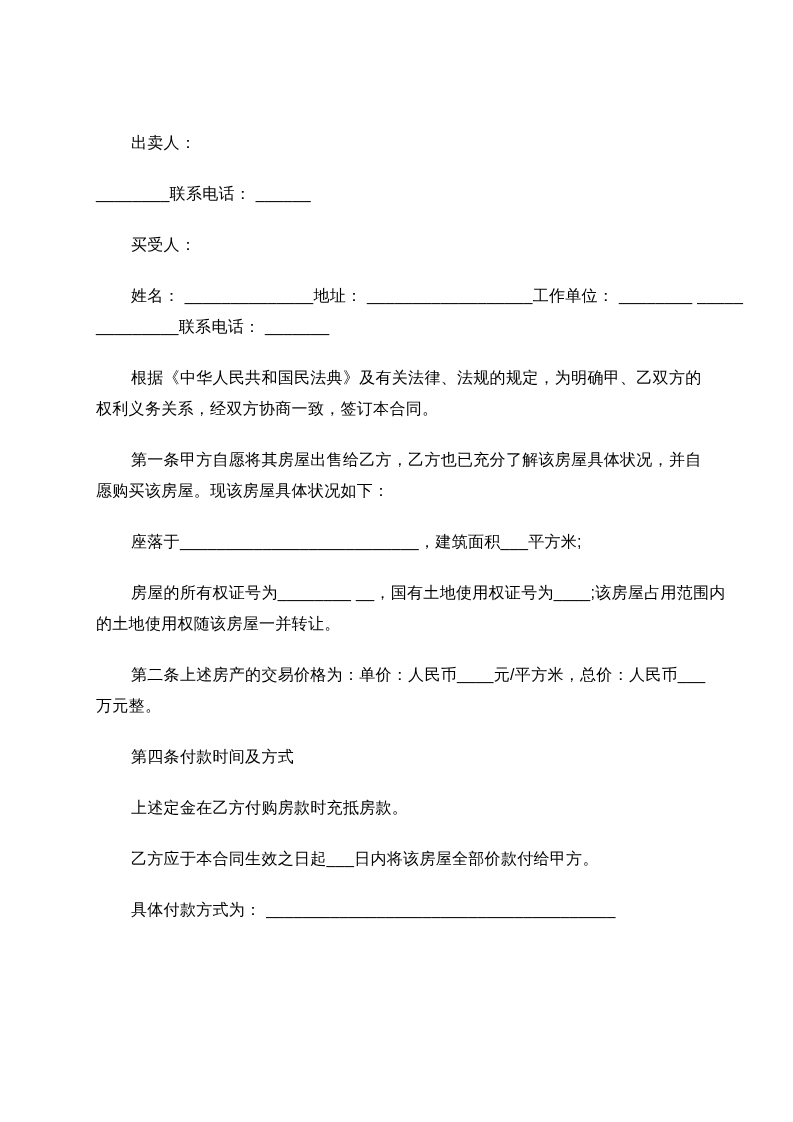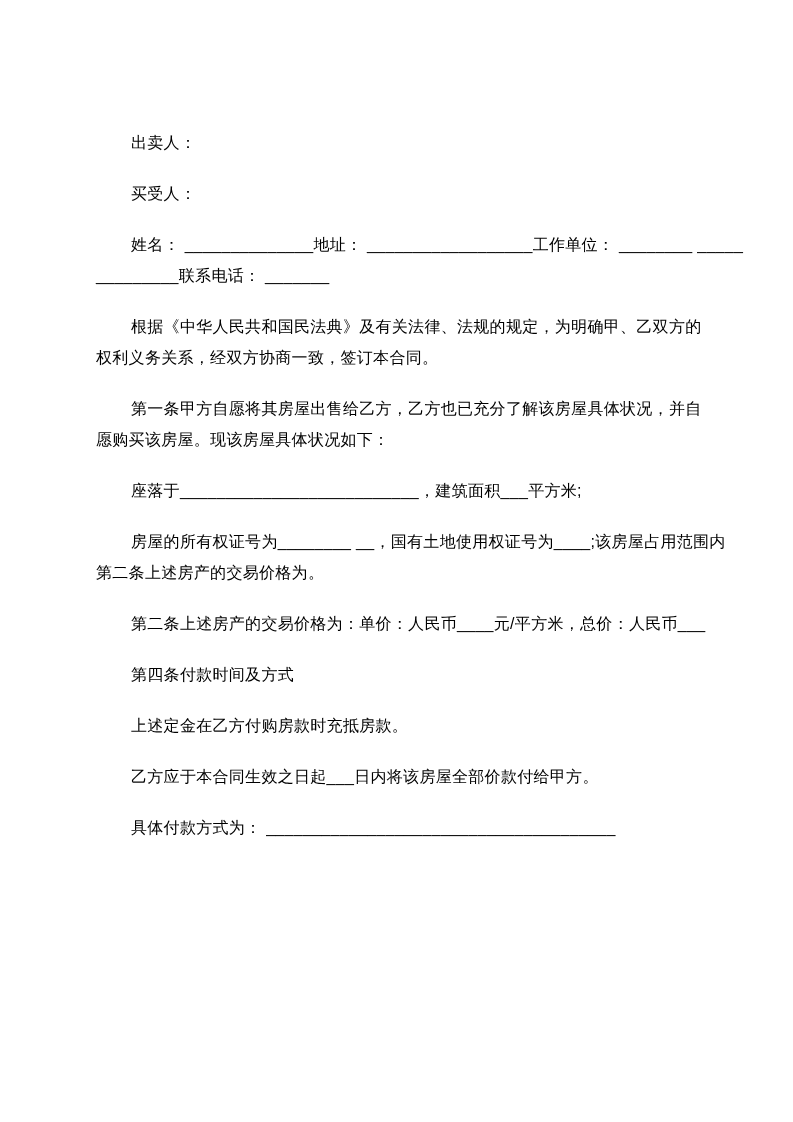--- a/index.html
+++ b/index.html
@@ -38,20 +38,21 @@
 </style>
 </head>
 <body>
 
 <div class="page">
   <div class="content">
       <div class="para">
         <div class="line indent">出卖人：</div>
       </div>
       <div class="para">
+        <div class="line">________联系电话： ______</div>
       </div>
       <div class="para">
         <div class="line indent">买受人：</div>
       </div>
       <div class="para">
         <div class="line indent">姓名： ______________地址： __________________工作单位： ________ _____</div>
         <div class="line">_________联系电话： _______</div>
       </div>
       <div class="para">
         <div class="line indent">根据《中华人民共和国民法典》及有关法律、法规的规定，为明确甲、乙双方的</div>
@@ -59,24 +60,25 @@
       </div>
       <div class="para">
         <div class="line indent">第一条甲方自愿将其房屋出售给乙方，乙方也已充分了解该房屋具体状况，并自</div>
         <div class="line">愿购买该房屋。现该房屋具体状况如下：</div>
       </div>
       <div class="para">
         <div class="line indent">座落于__________________________，建筑面积___平方米;</div>
       </div>
       <div class="para">
         <div class="line indent">房屋的所有权证号为________ __，国有土地使用权证号为____;该房屋占用范围内</div>
-        <div class="line">第二条上述房产的交易价格为。</div>
+        <div class="line">的土地使用权随该房屋一并转让。</div>
       </div>
       <div class="para">
         <div class="line indent">第二条上述房产的交易价格为：单价：人民币____元/平方米，总价：人民币___</div>
+        <div class="line">万元整。</div>
       </div>
       <div class="para">
         <div class="line indent">第四条付款时间及方式</div>
       </div>
       <div class="para">
         <div class="line indent">上述定金在乙方付购房款时充抵房款。</div>
       </div>
       <div class="para">
         <div class="line indent">乙方应于本合同生效之日起___日内将该房屋全部价款付给甲方。</div>
       </div>

